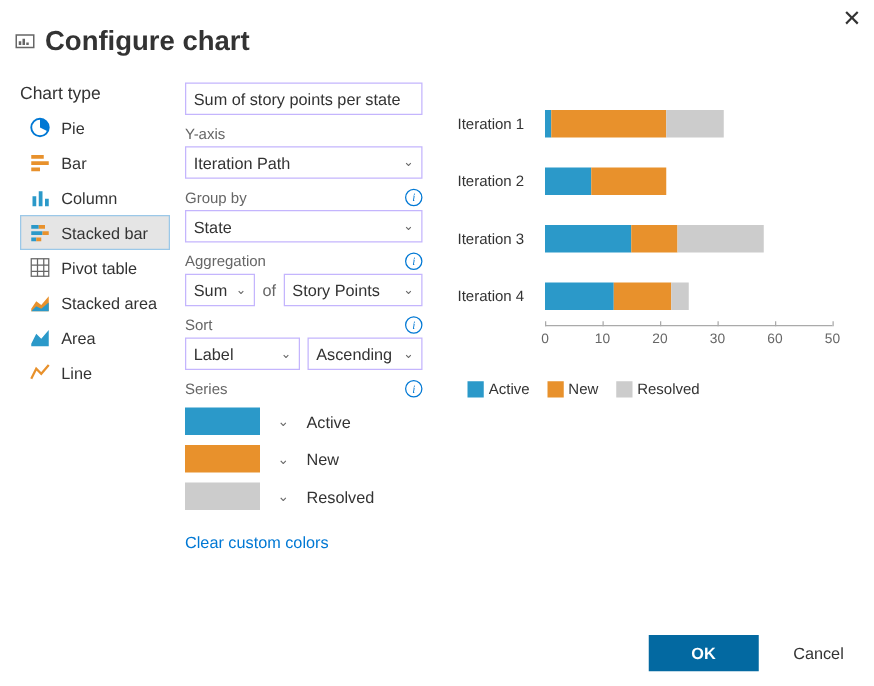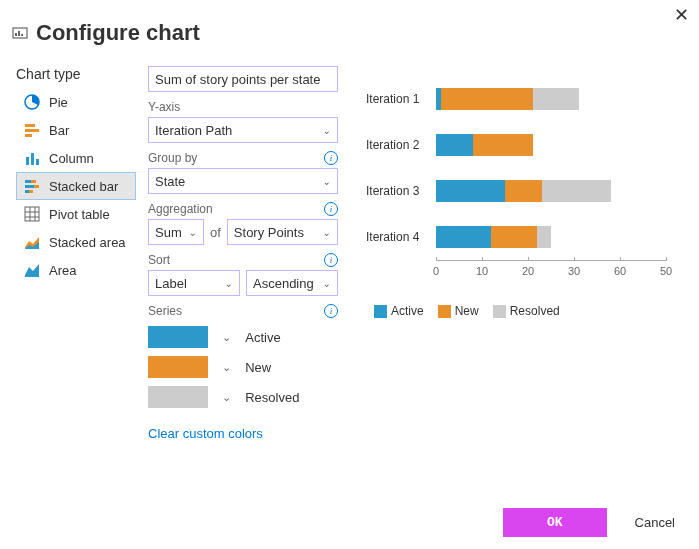--- a/index.html
+++ b/index.html
@@ -188,28 +188,27 @@
   .legend .sw { width: 13px; height: 13px; display:inline-block; margin-right:4px; vertical-align:middle;}
   .footer {
     position: absolute;
     bottom: 12px;
     right: 20px;
     display: flex;
     gap: 24px;
     align-items: center;
   }
   .btn-primary {
-    background: #d946ef;
+    background: #0369a1;
     color: #fff;
     border: none;
-    padding: 7px 44px;
+    padding: 7px 34px;
     font-size: 13px;
     font-weight: 600;
     cursor: pointer;
-    font-family: Liberation Mono, monospace;
   }
   .btn-cancel {
     background: none;
     border: none;
     color: #333;
     font-size: 13px;
     cursor: pointer;
     padding: 6px 4px;
   }
 </style>
@@ -284,20 +283,26 @@
           <path d="M2 14 L6 8 L10 11 L16 4 L16 16 L2 16 Z" fill="#e8912c"></path>
           <path d="M2 16 L6 12 L10 14 L16 9 L16 16 Z" fill="#2b99c9"></path>
         </svg>
       <span>Stacked area</span>
     </div>
     <div class="type-item">
       <svg viewBox="0 0 18 18">
           <path d="M2 14 L6 6 L10 10 L16 3 L16 16 L2 16 Z" fill="#2b99c9"></path>
         </svg>
       <span>Area</span>
+    </div>
+    <div class="type-item">
+      <svg viewBox="0 0 18 18">
+          <polyline points="2,14 6,6 10,10 16,3" fill="none" stroke="#e8912c" stroke-width="1.8"></polyline>
+        </svg>
+      <span>Line</span>
     </div>
   </div>
 
   <div class="col-form">
     <input class="text-input" value="Sum of story points per state" style="">
 
     <div class="fld-label">Y-axis</div>
     <div class="select">
       <span>Iteration Path</span>
       <span class="chev">⌄</span>

